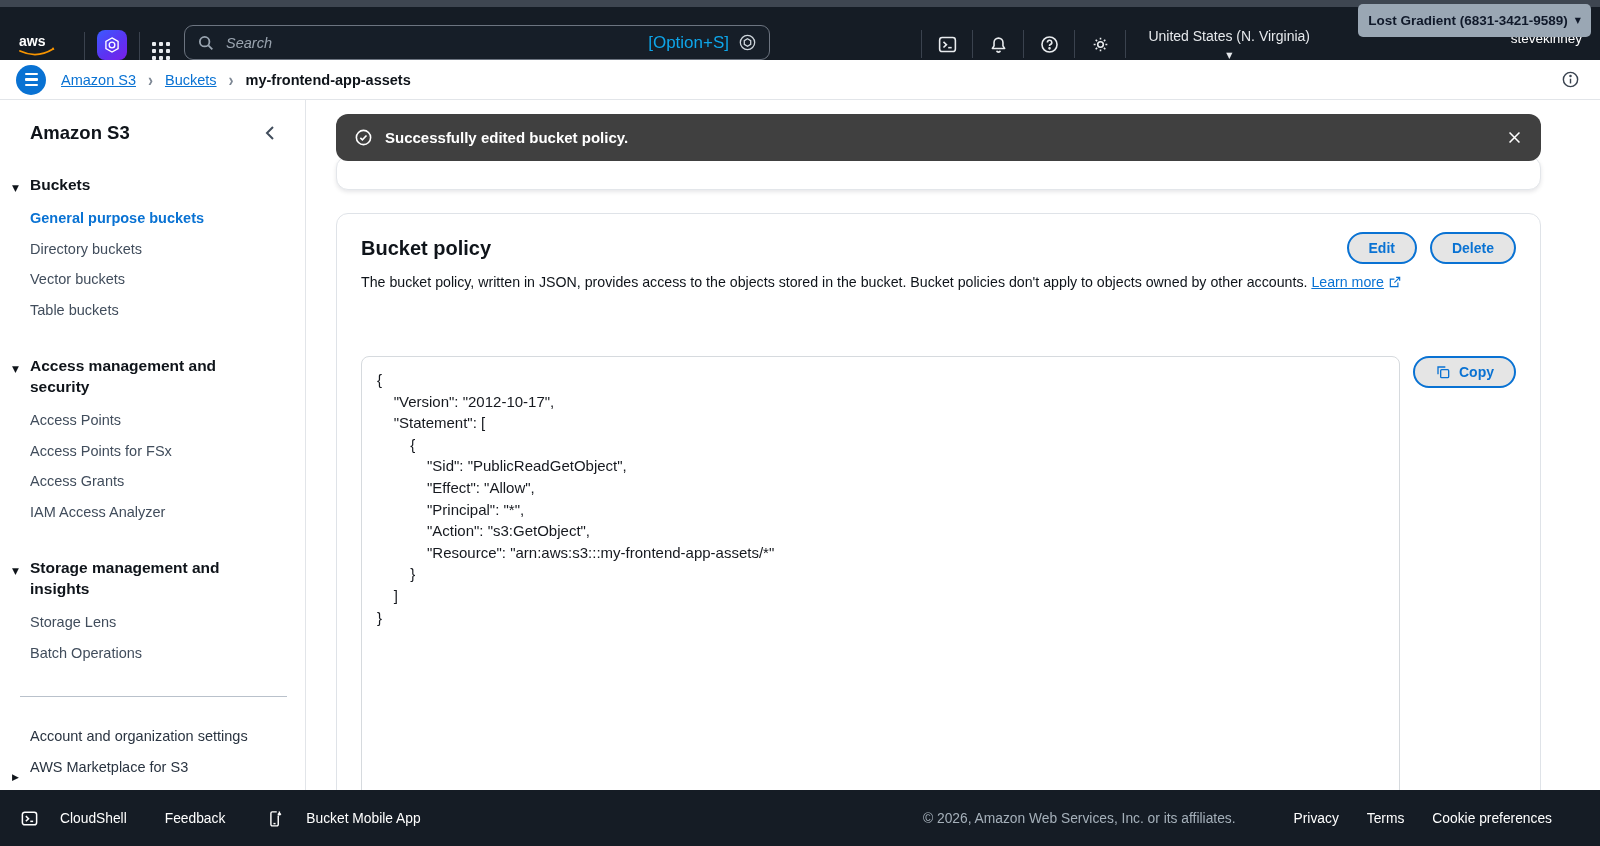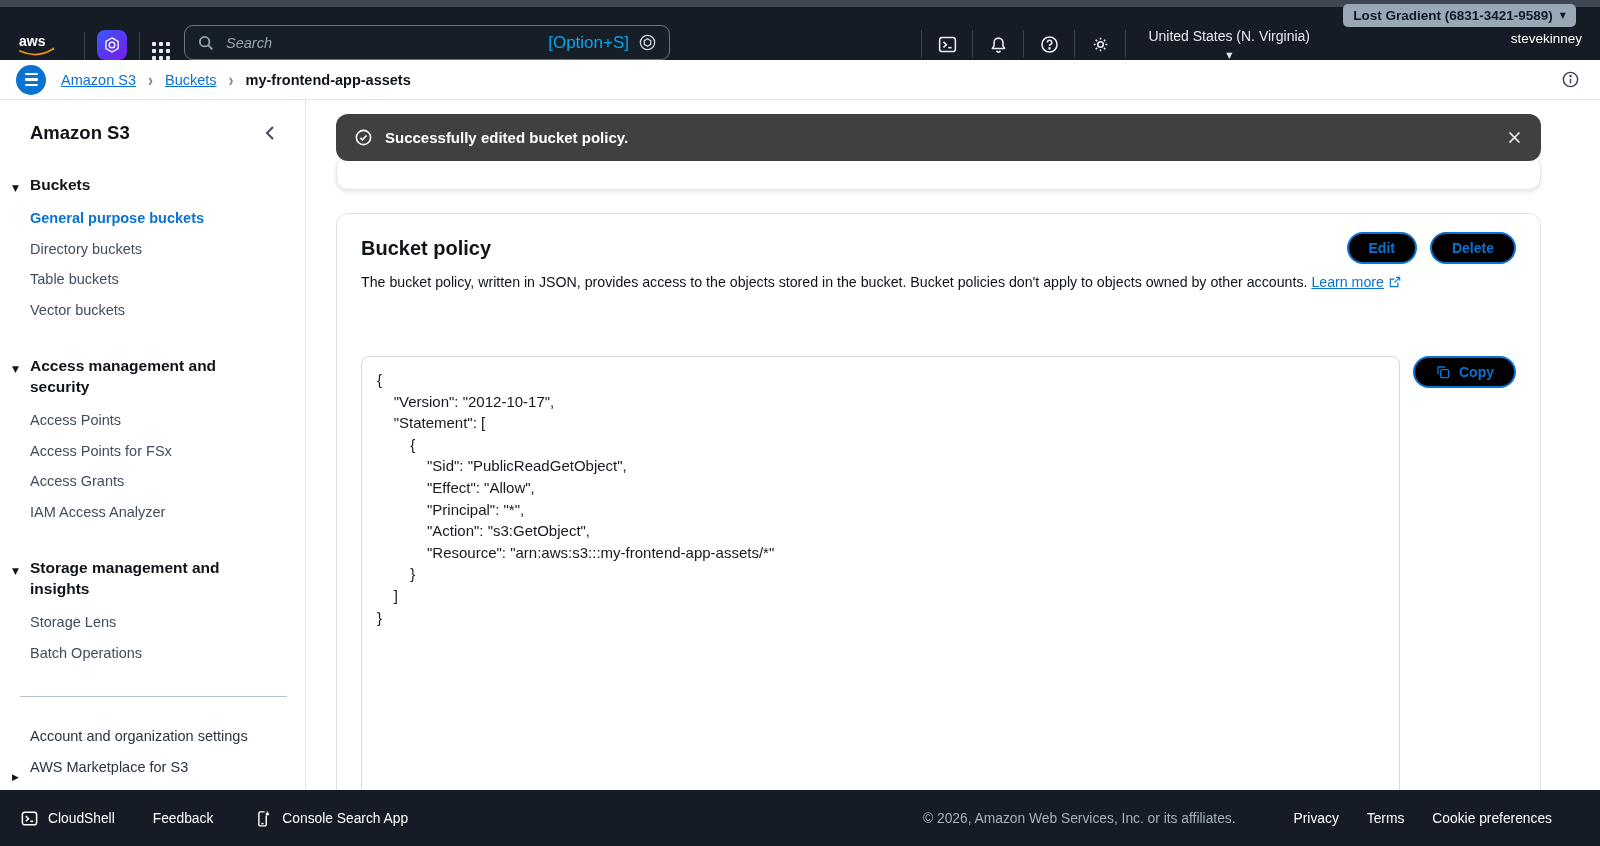--- a/index.html
+++ b/index.html
@@ -12,29 +12,29 @@
   }
   
   .topnav { position:relative; height:60px; background:#151c25; }
   .top-strip { position:absolute; top:0; left:0; right:0; height:7px; background:#3e4651; }
   .topnav-row { position:absolute; top:7px; left:0; right:0; height:53px; display:flex; align-items:flex-end; padding:0 290px 0 16px; }
   .aws-logo { flex:0 0 auto; margin-right:14px; }
   .vsep { width:1px; height:28px; background:#3a424e; margin:0 12px; flex:0 0 auto; }
   .s3-chip { width:30px; height:30px; border-radius:8px; background:linear-gradient(140deg,#3b5bff 0%,#5b34f2 55%,#7a1fe8 100%); display:flex; align-items:center; justify-content:center; flex:0 0 auto; }
   .grid-icon { display:grid; grid-template-columns:repeat(3,4px); grid-template-rows:repeat(3,4px); gap:3px; cursor:pointer; flex:0 0 auto; }
   .grid-icon span { width:4px; height:4px; background:#e9ecef; border-radius:1px; }
-  .searchbar { display:flex; align-items:center; width:486px; height:35px; margin-left:14px; background:#161e28; border:1px solid #6c7480; border-radius:9px; padding:0 12px; flex:0 0 auto; }
+  .searchbar { display:flex; align-items:center; width:586px; height:35px; margin-left:14px; background:#161e28; border:1px solid #6c7480; border-radius:9px; padding:0 12px; flex:0 0 auto; }
   .searchbar input { flex:1; background:transparent; border:none; outline:none; color:#e6e9ec; font-style:italic; font-size:14.5px; font-family:"Liberation Sans",sans-serif; margin-left:9px; }
   .searchbar input::placeholder { color:#9aa4af; }
   .shortcut { color:#0ea5e9; font-size:17px; margin-right:9px; white-space:nowrap; }
   .top-actions { display:flex; align-items:center; margin-left:auto; }
   .top-icon-btn { width:26px; height:26px; display:flex; align-items:center; justify-content:center; cursor:pointer; }
   .region { display:flex; align-items:center; gap:7px; color:#e6e9ec; font-size:14px; margin-left:10px; cursor:pointer; white-space:nowrap;flex-direction:column; }
   .caret-down { font-size:8px; color:#e6e9ec; font-family:"DejaVu Sans",sans-serif; }
-  .account-badge { position:absolute; top:4px; right:24px; z-index:5; height:23px; display:flex; align-items:center; gap:7px; background:#9aa7b4; color:#10192a; font-weight:bold; font-size:13.5px; padding:0 10px; border-radius:5px; cursor:pointer; }
+  .account-badge { position:absolute; top:4px; right:9px; z-index:5; height:33px; display:flex; align-items:center; gap:7px; background:#9aa7b4; color:#10192a; font-weight:bold; font-size:13.5px; padding:0 10px; border-radius:5px; cursor:pointer; }
   .account-badge .caret-down { color:#10192a; }
   .username { position:absolute; top:31px; right:18px; color:#ffffff; font-size:13.5px; }
   
   .crumbbar { height:40px; display:flex; align-items:center; padding:0 20px 0 16px; border-bottom:1px solid #e2e5e9; background:#fff; }
   .hamburger { width:30px; height:30px; border-radius:50%; background:#0972d3; display:flex; flex-direction:column; align-items:center; justify-content:center; gap:3px; cursor:pointer; margin-right:15px; flex:0 0 auto; }
   .hamburger span { width:13px; height:2.4px; background:#fff; border-radius:1px; }
   .crumb-link { color:#0972d3; font-size:14.5px; text-decoration:underline; cursor:pointer; }
   .crumb-sep { color:#7d8794; font-size:15px; margin:0 12px; font-weight:bold; transform:scaleY(1.2); }
   .crumb-current { font-weight:bold; font-size:14.5px; color:#0f141a; }
   .info-btn { margin-left:auto; cursor:pointer; display:flex; }
@@ -56,28 +56,28 @@
   
   .main { flex:1; position:relative; padding:14px 59px 0 30px; overflow:hidden; background:#fff; }
   .flash { position:relative; z-index:2; height:47px; background:#404040; border-radius:12px; display:flex; align-items:center; padding:0 18px; color:#fff; }
   .flash-msg { font-weight:bold; font-size:15px; margin-left:12px; }
   .flash-close { margin-left:auto; cursor:pointer; display:flex; }
   .peek-card { position:absolute; z-index:1; left:30px; right:59px; top:56px; height:34px; background:#fff; border:1px solid #e3e6ea; border-radius:12px; box-shadow:0 2px 4px rgba(0,10,30,.10); }
   .policy-card { position:relative; z-index:1; margin-top:52px; background:#fff; border:1px solid #dfe3e8; border-radius:12px; padding:18px 24px; height:640px; }
   .card-head { display:flex; align-items:center; }
   .card-head h2 { margin:0; font-size:20px; font-weight:bold; }
   .btn-group { margin-left:auto; display:flex; gap:13px; }
-  .pill-btn { display:flex; align-items:center; gap:8px; border:2px solid #0972d3; color:#0972d3; background:#000000; font-weight:bold; font-size:14px; font-family:"Liberation Sans",sans-serif; border-radius:18px; padding:5px 20px; cursor:pointer; line-height:18px; }
+  .pill-btn { display:flex; align-items:center; gap:8px; border:2px solid #0972d3; color:#0972d3; background:#e5e5e5; font-weight:bold; font-size:14px; font-family:"Liberation Sans",sans-serif; border-radius:18px; padding:5px 20px; cursor:pointer; line-height:18px; }
   .card-desc { margin-top:10px; font-size:14.2px; color:#0f141a; }
   .learn-more { color:#0972d3; text-decoration:underline; cursor:pointer; }
   .policy-row { display:flex; align-items:flex-start; gap:13px; margin-top:66px; }
   pre.policy-json { flex:1; margin:0; border:1px solid #d6dade; border-radius:8px; padding:12px 15px; font-family:"Liberation Sans",sans-serif; font-size:15px; line-height:21.6px; color:#16191f; white-space:pre; height:520px; overflow:hidden; background:#fff; }
   
   .footer { height:56px; background:#151c25; display:flex; align-items:center; padding:0 48px 0 20px; color:#fff; font-size:13.8px; }
-  .foot-item { display:flex; align-items:center; gap:9px; cursor:pointer; }
+  .foot-item { display:flex; align-items:center; gap:21px; cursor:pointer; }
   .foot-feedback { margin-left:38px; cursor:pointer; }
   .foot-mobile { margin-left:42px; }
   .foot-right { margin-left:auto; display:flex; align-items:center; }
   .copyright { color:#a5b0ba; margin-right:30px; cursor:default; }
   .foot-link { margin-left:28px; cursor:pointer; }
   svg { display:block; }
 </style>
 </head>
 <body>
 
@@ -206,22 +206,22 @@
     </div>
 
     <div class="side-section">
       <div class="side-section-label">
         <span class="side-caret">▼</span>
         <span>Buckets</span>
       </div>
       <ul class="side-items">
         <li class="active">General purpose buckets</li>
         <li>Directory buckets</li>
+        <li>Vector buckets</li>
         <li>Table buckets</li>
-        <li>Vector buckets</li>
       </ul>
     </div>
 
     <div class="side-section">
       <div class="side-section-label">
         <span class="side-caret">▼</span>
         <span>Access management and security</span>
       </div>
       <ul class="side-items">
         <li>Access Points</li>
@@ -330,21 +330,21 @@
   </span>
   <span class="foot-feedback">Feedback</span>
   <span class="foot-item foot-mobile">
     <span>
       <svg width="18" height="19" viewBox="0 0 24 24" fill="none" stroke="#ffffff" stroke-width="1.9">
         <path d="M15 8v12a1.8 1.8 0 0 1-1.8 1.8H7A1.8 1.8 0 0 1 5.2 20V5A1.8 1.8 0 0 1 7 3.2h6"></path>
         <path d="M16.5 2.5v5M16.5 7.5l2-2M16.5 7.5l-2-2"></path>
         <path d="M8.6 18.8h2.8"></path>
       </svg>
     </span>
-    <span>Console Search App</span>
+    <span>Bucket Mobile App</span>
   </span>
   <span class="foot-right">
     <span class="copyright">© 2026, Amazon Web Services, Inc. or its affiliates.</span>
     <span class="foot-link">Privacy</span>
     <span class="foot-link">Terms</span>
     <span class="foot-link">Cookie preferences</span>
   </span>
 </footer>
 
 </body></html>

